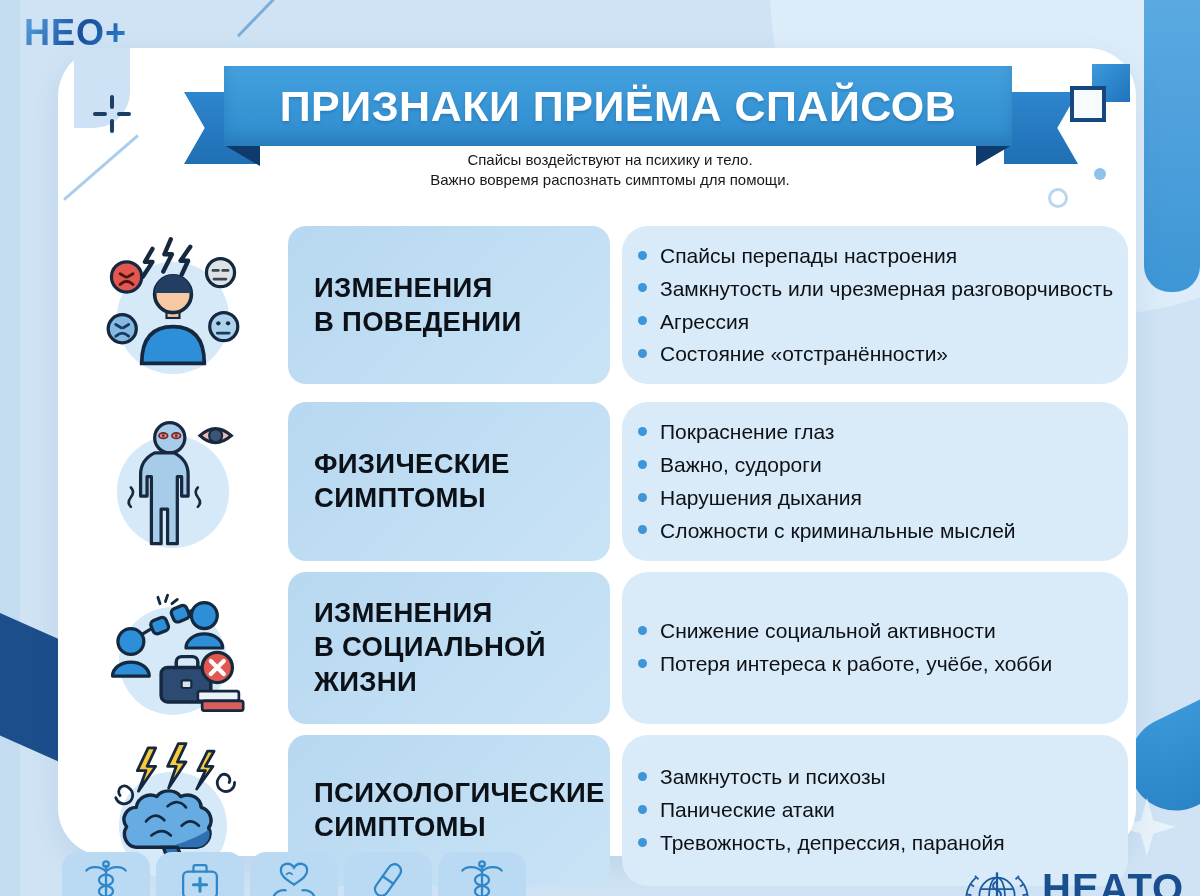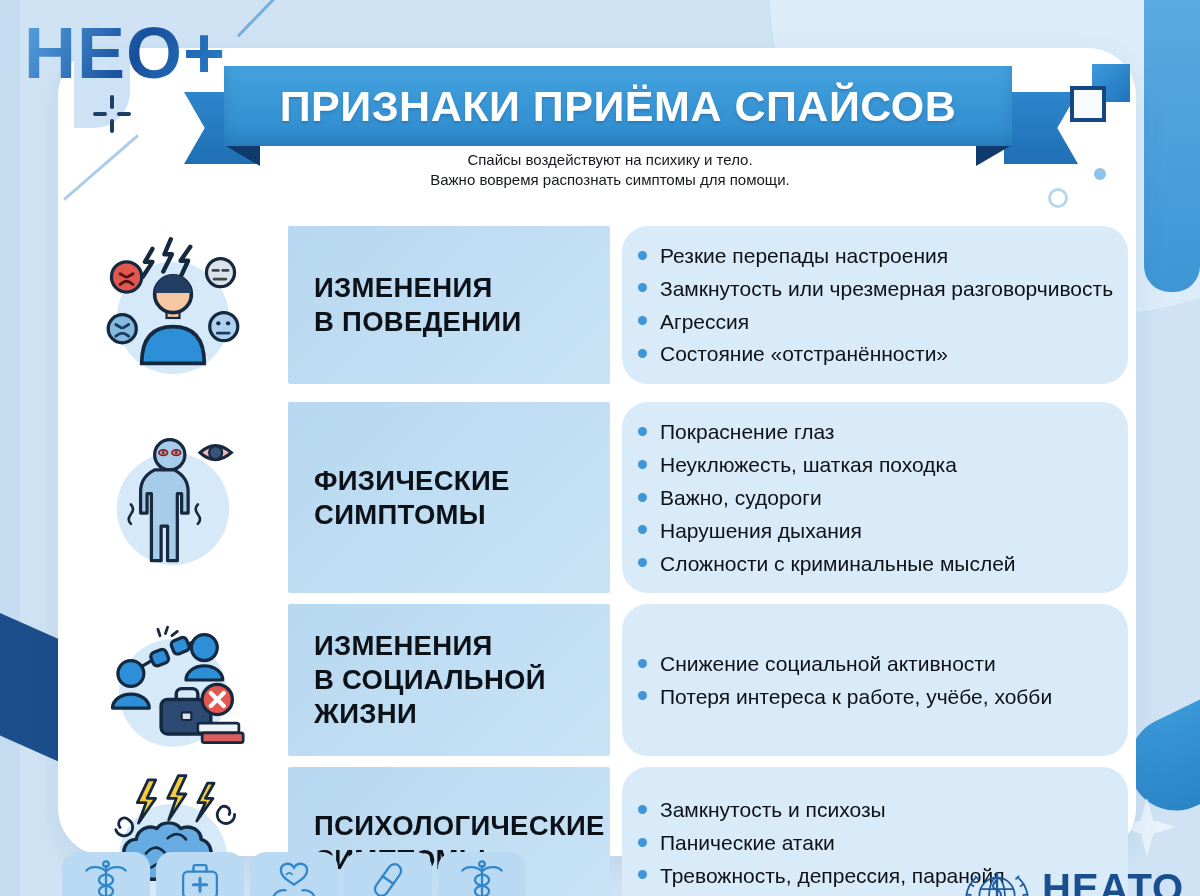--- a/index.html
+++ b/index.html
@@ -14,21 +14,21 @@
   .navy-band{left:-110px;top:636px;width:300px;height:112px;background:#1d4e8c;border-radius:70px;transform:rotate(24deg);}
   .swoosh{left:1120px;top:678px;width:270px;height:94px;background:linear-gradient(180deg,#3a97d8,#2a84c6);border-radius:48px;transform:rotate(-26deg);}
   .sparkle{left:1118px;top:798px;width:58px;height:58px;background:#e9f3fb;
     clip-path:polygon(50% 0%,61% 39%,100% 50%,61% 61%,50% 100%,39% 61%,0% 50%,39% 39%);}
 
   .card{left:58px;top:48px;width:1078px;height:808px;background:#ffffff;border-radius:48px;
     box-shadow:0 10px 30px rgba(30,80,140,.10);z-index:1;}
   .corner-deco{left:74px;top:48px;width:56px;height:80px;background:#cde3f5;border-radius:0 0 36px 0;z-index:2;}
 
   
-  .logo{left:24px;top:12px;z-index:3;font-size:72px;font-weight:900;letter-spacing:1px;
+  .logo{left:24px;top:12px;z-index:3;font-size:36px;font-weight:900;letter-spacing:1px;
     color:#2671bd;background:linear-gradient(120deg,#5aa6e4,#174f9c 55%,#2e86cf);
     -webkit-background-clip:text;background-clip:text;-webkit-text-fill-color:transparent;}
 
   
   .sq-solid{left:1092px;top:64px;width:38px;height:38px;background:linear-gradient(135deg,#3d9adb,#1f74bd);z-index:3;}
   .sq-outline{left:1070px;top:86px;width:28px;height:28px;border:4px solid #16477e;background:#f7fbfe;z-index:4;}
   .dot-filled{left:1094px;top:168px;width:12px;height:12px;border-radius:50%;background:#8fc2ea;z-index:3;}
   .dot-ring{left:1048px;top:188px;width:14px;height:14px;border-radius:50%;border:3px solid #b9d6ee;z-index:3;}
   .crosshair{left:92px;top:94px;z-index:3;}
   .diag1{left:230px;top:16px;width:52px;height:3px;background:#79aedb;transform:rotate(-46deg);z-index:2;}
@@ -53,21 +53,21 @@
 
   
   .rows{left:58px;top:226px;width:1078px;z-index:3;}
   .row{display:flex;align-items:stretch;}
   .row-1{min-height:132px;margin-bottom:18px;}
   .row-2{min-height:156px;margin-bottom:11px;}
   .row-3{min-height:152px;margin-bottom:11px;}
   .row-4{min-height:145px;}
   .icon-cell{width:230px;display:flex;align-items:center;justify-content:center;flex:none;}
   .icon-cell svg{width:162px;height:100%;max-height:158px;}
-  .head-box{width:322px;flex:none;border-radius:2px;background:linear-gradient(135deg,#b7d8f0,#c9e3f6);
+  .head-box{width:322px;flex:none;border-radius:18px;background:linear-gradient(135deg,#b7d8f0,#c9e3f6);
     display:flex;flex-direction:column;justify-content:center;padding:10px 6px 10px 26px;box-sizing:border-box;}
   .head-line{font-size:27.5px;font-weight:800;color:#0c1118;line-height:1.24;letter-spacing:.3px;white-space:nowrap;}
   .bullet-box{width:506px;flex:none;margin-left:12px;border-radius:26px;background:#d9eaf8;
     display:flex;align-items:center;padding:12px 8px 12px 12px;box-sizing:border-box;}
   .bullet-box ul{list-style:none;margin:0;padding:0;}
   .bullet-box li{font-size:21px;font-weight:500;color:#0e1116;line-height:1.42;
     padding-left:26px;position:relative;margin:3px 0;}
   .bullet-box li::before{content:"";position:absolute;left:4px;top:.46em;width:9px;height:9px;
     border-radius:50%;background:#3e95d8;}
 
@@ -161,21 +161,21 @@
           <path d="M58,59 a17,17 0 0 1 34,0 z" fill="#223e63"></path>
           <path d="M46,124 c0,-26 13,-34 29,-34 c16,0 29,8 29,34 z" fill="#2d8fd8" stroke="#14293f" stroke-width="3.4"></path>
         </svg>
       </div>
       <div class="head-box">
         <div class="head-line">ИЗМЕНЕНИЯ</div>
         <div class="head-line">В ПОВЕДЕНИИ</div>
       </div>
       <div class="bullet-box">
         <ul>
-          <li>Резкие перепады настроения</li>
+          <li>Спайсы перепады настроения</li>
           <li>Замкнутость или чрезмерная разговорчивость</li>
           <li>Агрессия</li>
           <li>Состояние «отстранённости»</li>
         </ul>
       </div>
     </div>
 
     <div class="row row-2">
       <div class="icon-cell">
         <svg viewBox="0 0 150 140">
@@ -198,21 +198,20 @@
           </g>
         </svg>
       </div>
       <div class="head-box">
         <div class="head-line">ФИЗИЧЕСКИЕ</div>
         <div class="head-line">СИМПТОМЫ</div>
       </div>
       <div class="bullet-box">
         <ul>
           <li>Покраснение глаз</li>
-          <li>Неуклюжесть, шаткая походка</li>
           <li>Важно, судороги</li>
           <li>Нарушения дыхания</li>
           <li>Сложности с криминальные мыслей</li>
         </ul>
       </div>
     </div>
 
     <div class="row row-3">
       <div class="icon-cell">
         <svg viewBox="0 0 150 140">

